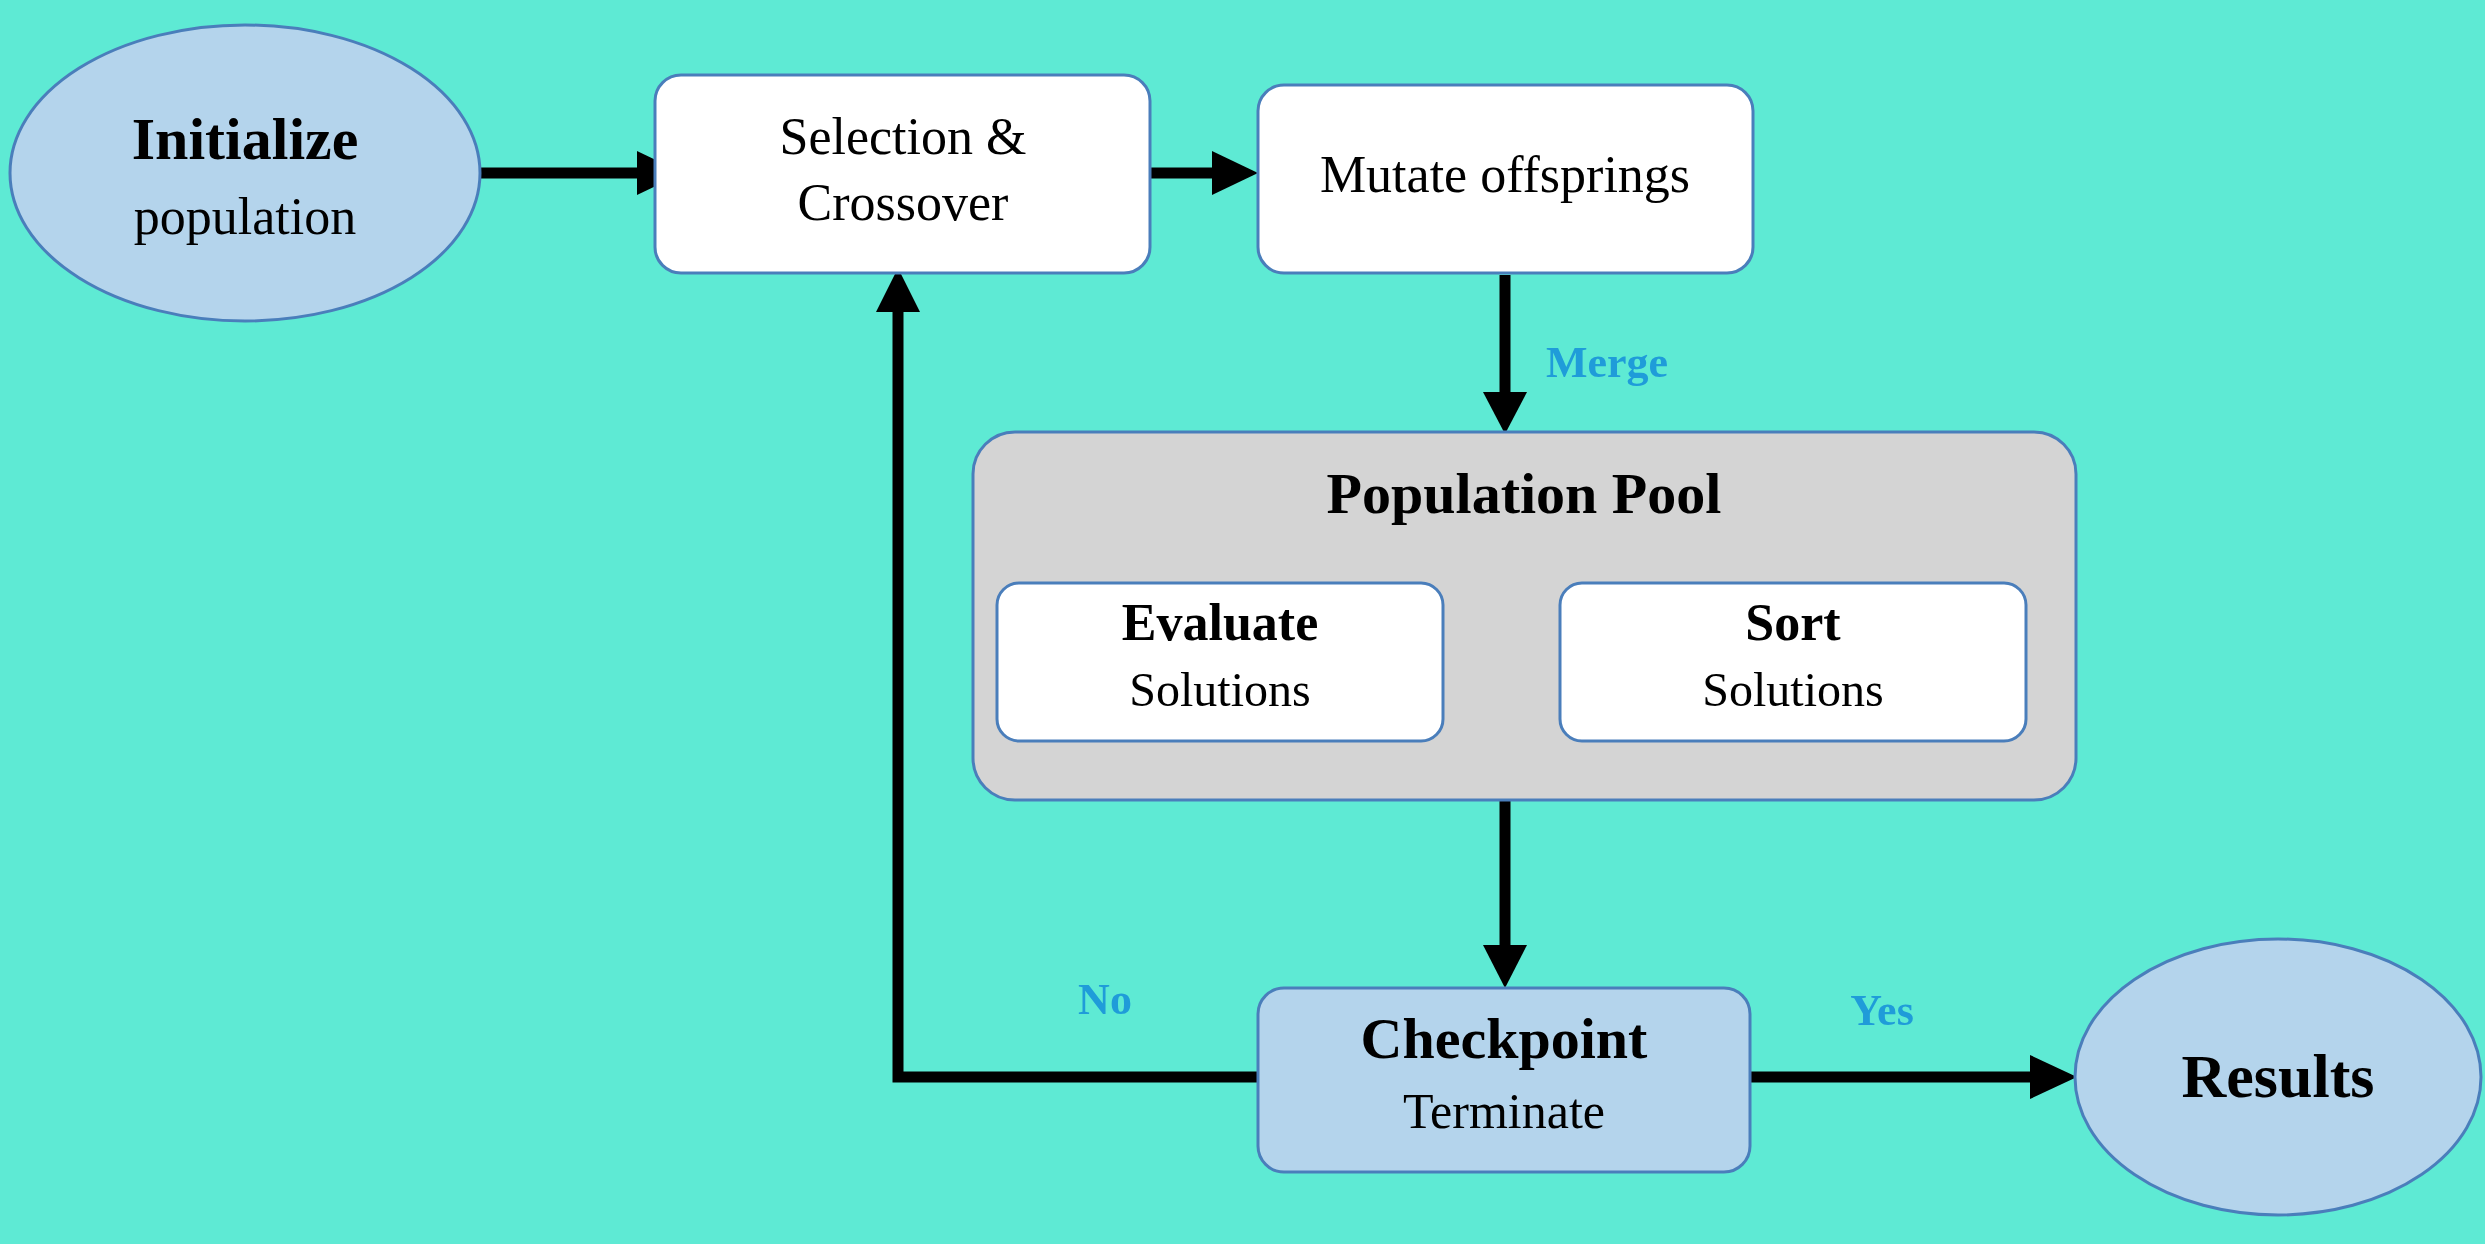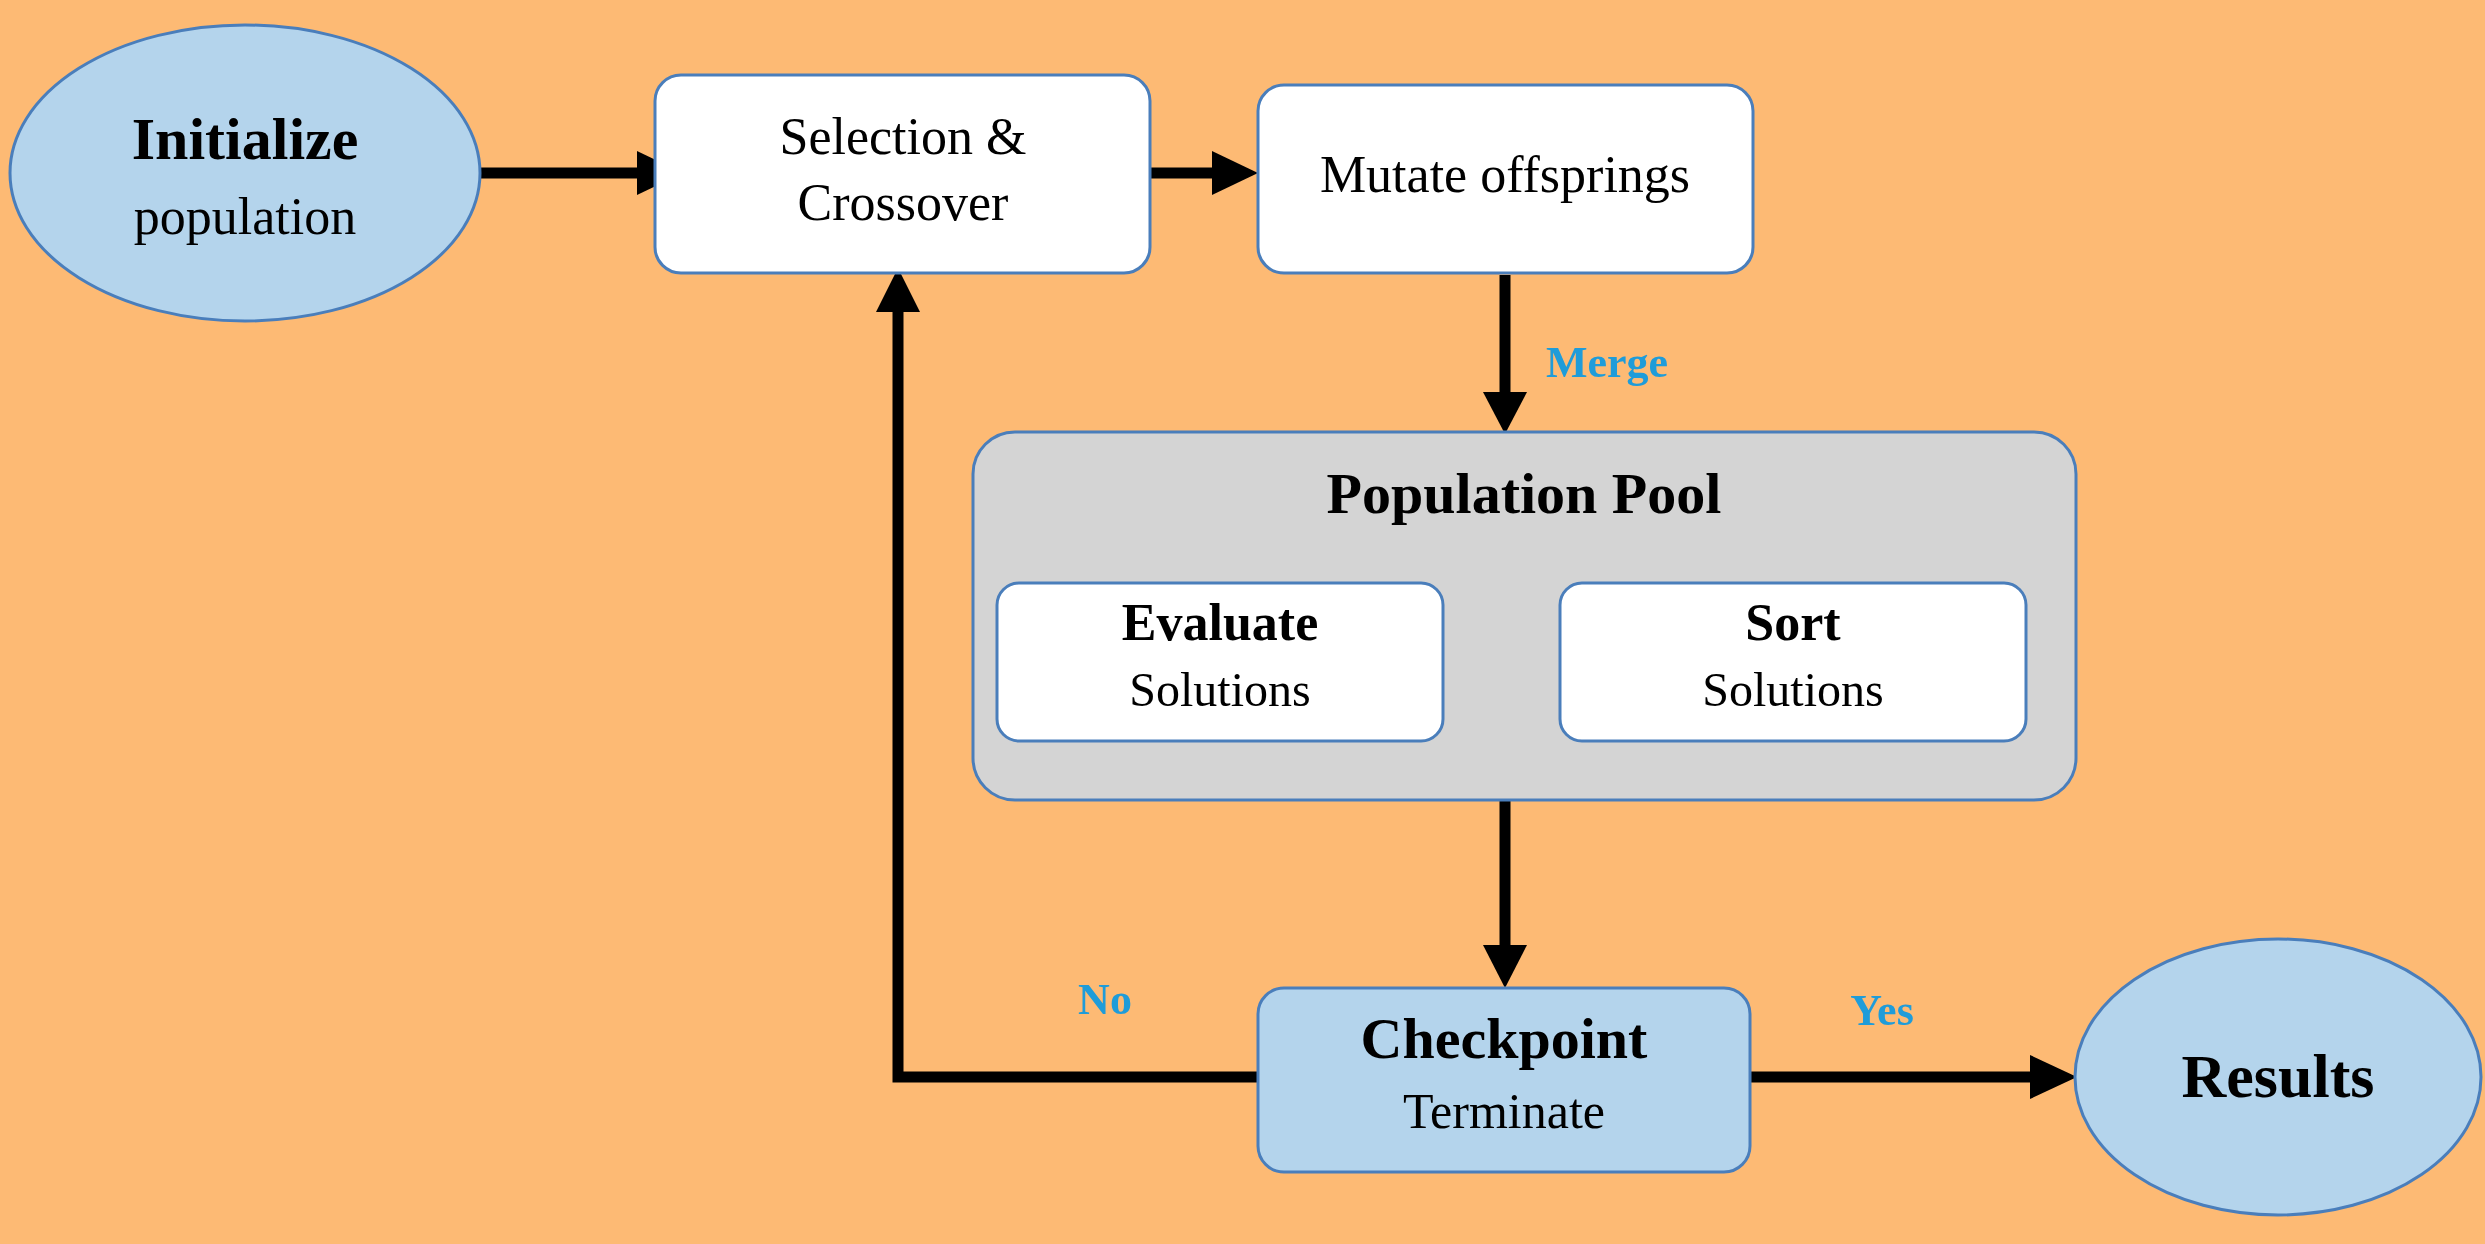--- a/index.html
+++ b/index.html
@@ -10,21 +10,21 @@
   body {
     width: 2485px;
     height: 1244px;
     font-family: "Liberation Serif", "DejaVu Serif", serif;
     overflow: hidden;
   }
   #diagram-root {
     position: relative;
     width: 2485px;
     height: 1244px;
-    background: #fdba74;
+    background: #5eead4;
   }
   svg#flow-svg {
     position: absolute;
     inset: 0;
     width: 2485px;
     height: 1244px;
     display: block;
   }
   .node-text {
     font-family: "Liberation Serif", "DejaVu Serif", serif;

